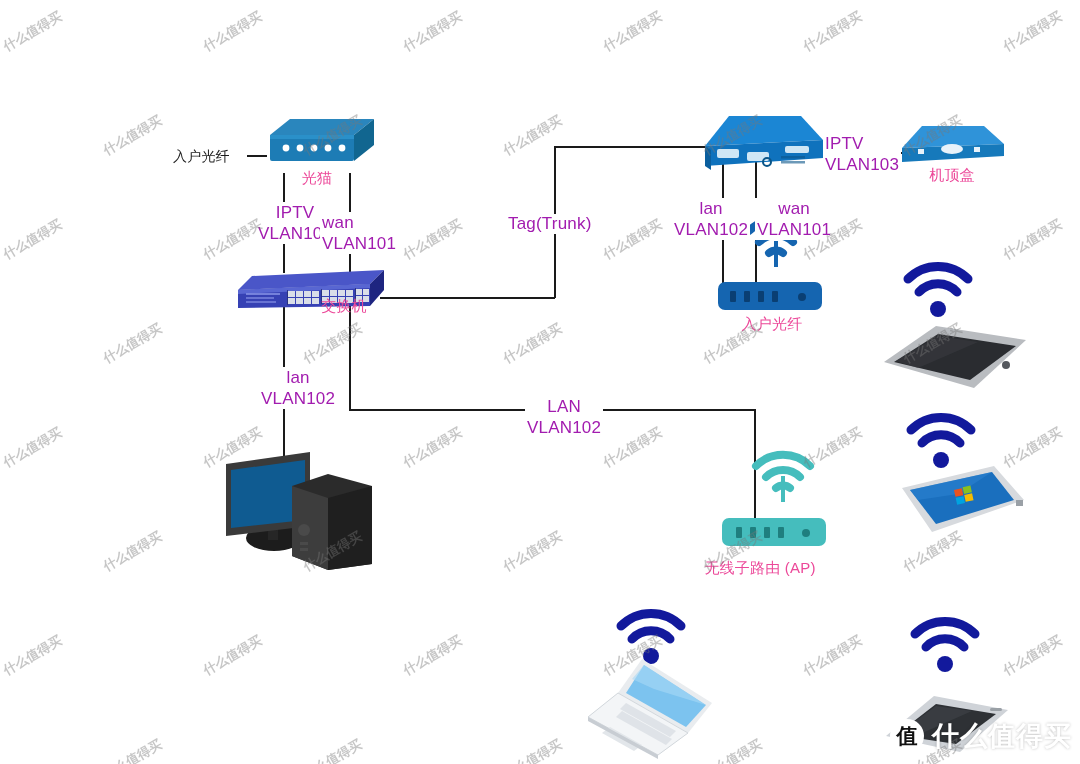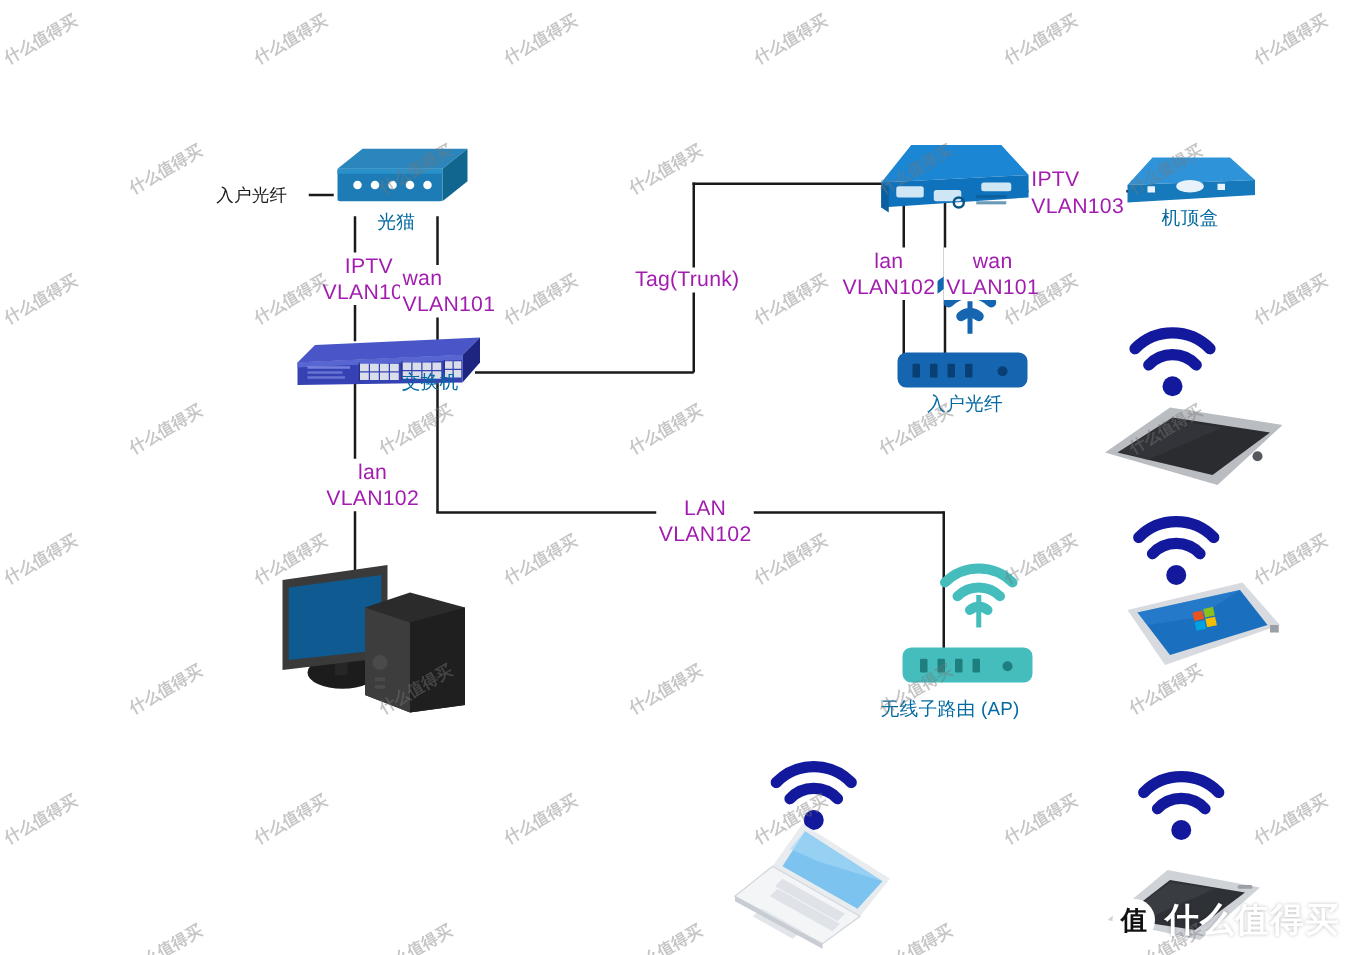--- a/index.html
+++ b/index.html
@@ -18,21 +18,21 @@
   .wire.v{width:1.6px;}
 
   
   .lbl{
     position:absolute;background:#fff;color:#a21caf;
     font-size:17px;line-height:20px;white-space:nowrap;
     padding:0 2px;letter-spacing:.2px;
   }
   .lbl.cn{font-size:14px;color:#1a1a1a;}
   .lbl.dev{
-    background:transparent;color:#0369a1;font-size:15px;
+    background:transparent;color:#ec4899;font-size:15px;
     text-align:center;
   }
   .lbl.two{line-height:21px;}
 
   
   .wm{
     position:absolute;color:rgba(120,120,120,.42);
     font-size:13px;font-weight:bold;white-space:nowrap;
     transform:rotate(-30deg);transform-origin:left top;
     pointer-events:none;user-select:none;

